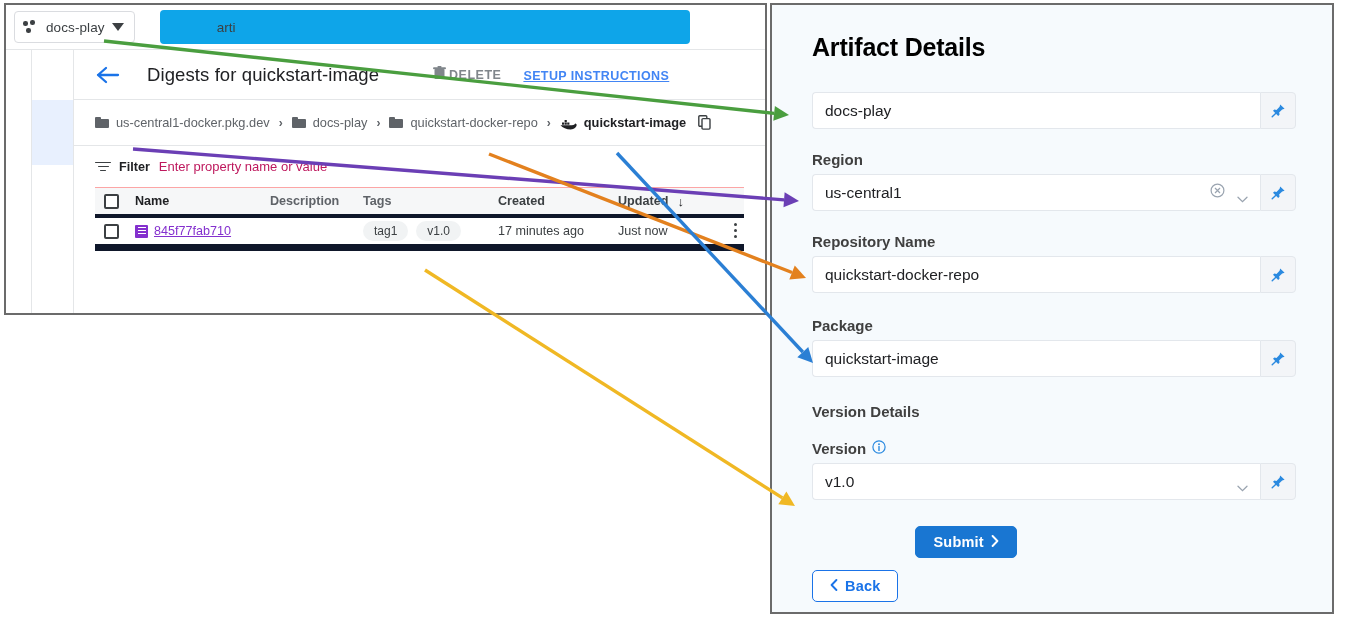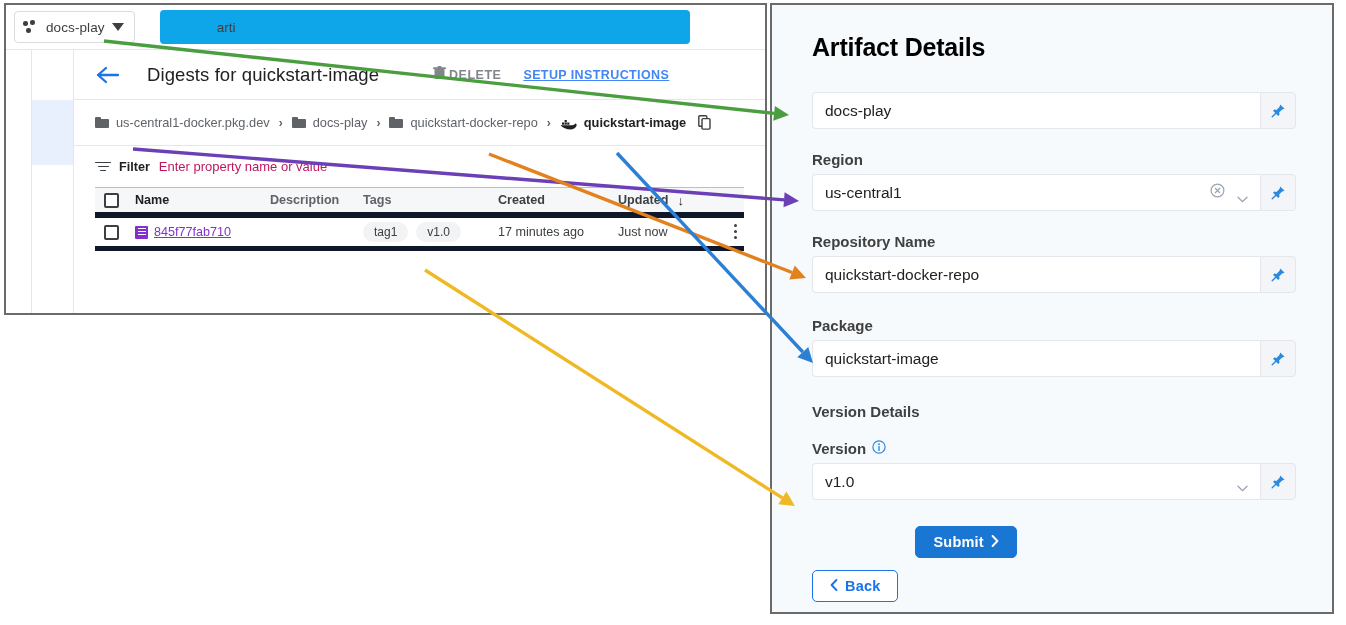--- a/index.html
+++ b/index.html
@@ -67,21 +67,21 @@
   }
   .gcp-main { flex: 1; position: relative; background: #fff; }
 
   .page-head {
     height: 50px; display: flex; align-items: center;
     border-bottom: 1px solid #e4e6e8; padding-left: 21px; gap: 8px;
   }
   .back-arrow { width: 26px; height: 22px; position: relative; cursor: pointer; flex: none; }
   .back-arrow svg { display: block; }
   .page-title { font-size: 18.5px; color: #202124; margin-left: 18px; letter-spacing: .1px; }
-  .head-actions { display: flex; align-items: center; gap: 22px; margin-left: 46px; }
+  .head-actions { display: flex; align-items: flex-end; gap: 22px; margin-left: 46px; }
   .act-delete {
     display: flex; align-items: center; gap: 3px;
     font-size: 12.5px; font-weight: bold; color: #80868b; letter-spacing: .5px; cursor: pointer;
   }
   .act-link {
     font-size: 12.5px; font-weight: bold; color: #4285f4;
     letter-spacing: .4px; text-decoration: underline; cursor: pointer;
   }
 
   .crumbs {
@@ -112,23 +112,23 @@
   .filter-ic i { position: absolute; left: 0; height: 1.8px; background: #3c4043; border-radius: 1px; }
   .filter-ic i.f1 { top: 1px; width: 16px; }
   .filter-ic i.f2 { top: 5px; width: 11px; left: 2.5px; }
   .filter-ic i.f3 { top: 9px; width: 6px; left: 5px; }
   .filter-lbl { font-size: 12.6px; font-weight: bold; color: #202124; }
   .filter-ph { font-size: 13px; color: #be185d; margin-left: 1px; }
 
   .tbl { margin: 0 21px; }
   .tr {
     display: flex; align-items: center; height: 30px;
-    border-bottom: 5px solid #0f172a; font-size: 12.6px;
-  }
-  .tr.head { background: #f6f7f8; font-weight: bold; color: #202124; border-bottom: 6px solid #0f172a; align-items: center; }
+    border-bottom: 7px solid #0f172a; font-size: 12.6px;
+  }
+  .tr.head { background: #f6f7f8; font-weight: bold; color: #202124; border-bottom: 4px solid #0f172a; align-items: center; }
   .tr.head .c-desc, .tr.head .c-tags { color: #5f6368; }
   .tr.body { height: 33px; }
   .c-chk { width: 40px; display: flex; align-items: center; padding-left: 9px; flex: none; }
   .cbox {
     width: 15px; height: 15px; border: 2px solid #3c4043;
     border-radius: 2px; background: #fff; cursor: pointer;
   }
   .c-name { width: 135px; display: flex; align-items: center; gap: 6px; }
   .c-desc { width: 93px; }
   .c-tags { width: 135px; display: flex; align-items: center; gap: 8px; }

